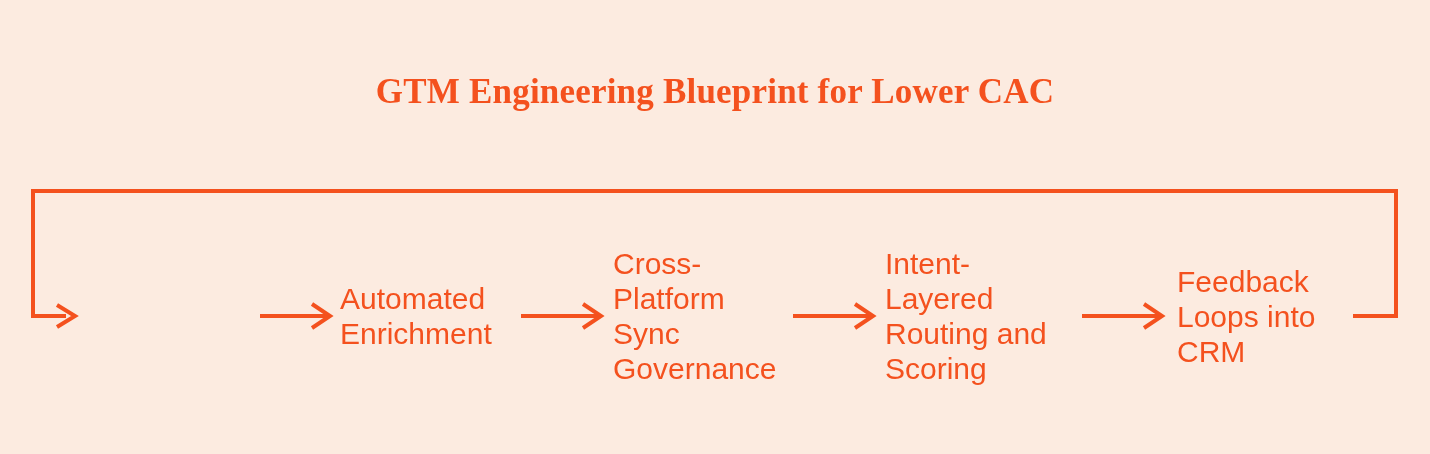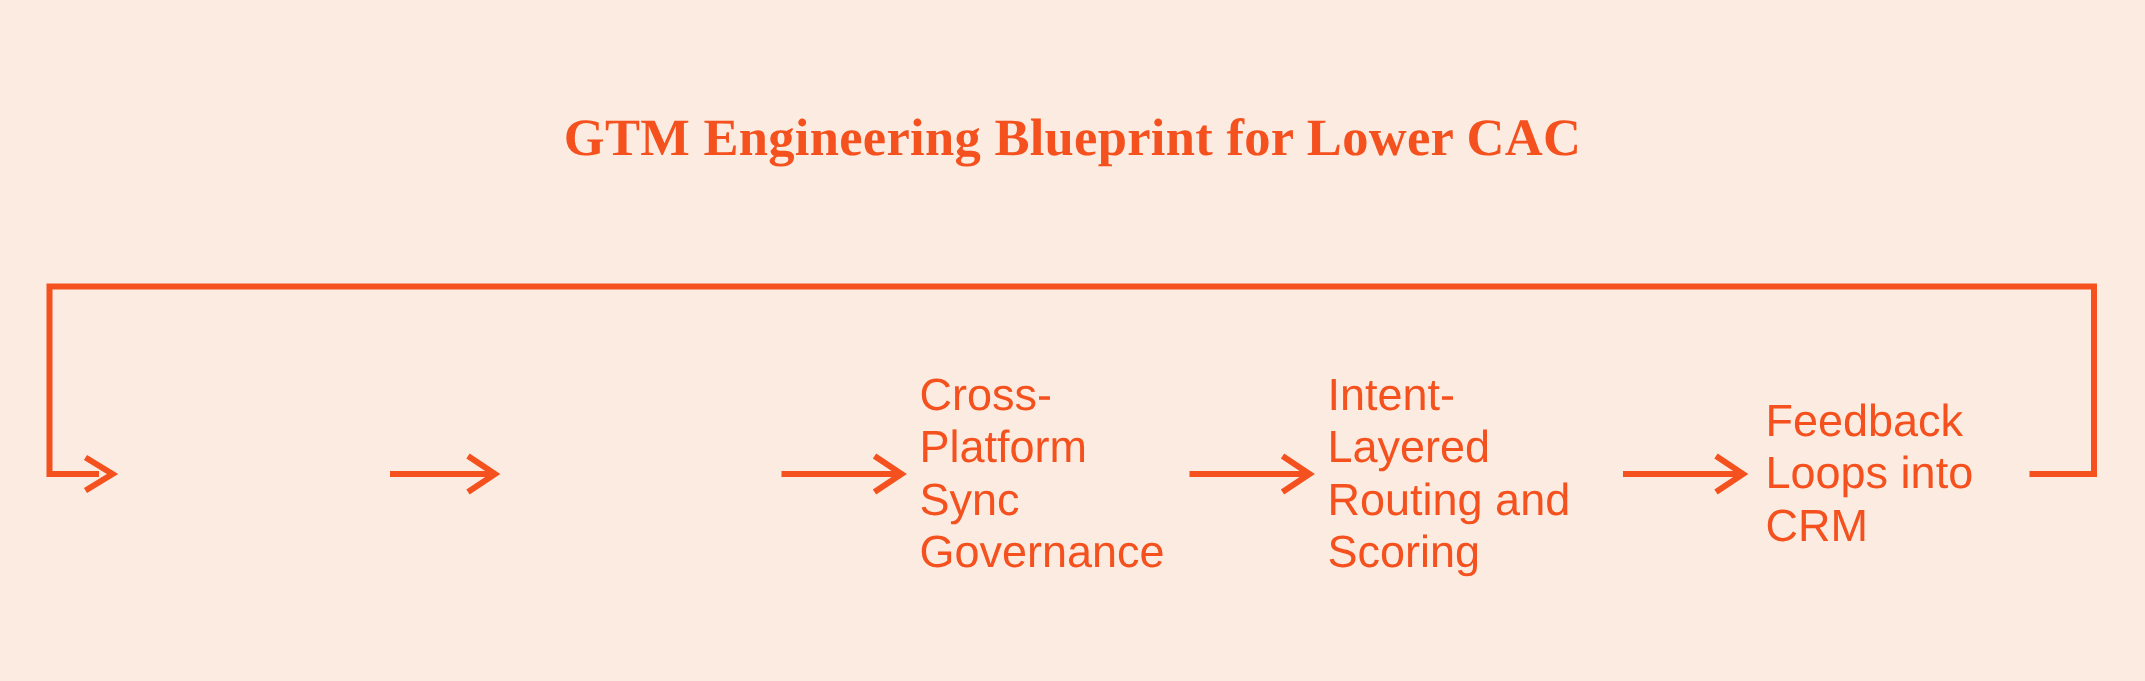--- a/index.html
+++ b/index.html
@@ -78,20 +78,22 @@
       <path d="M855 304 L873 316 L855 328" fill="none" stroke="#F4511E" stroke-width="4" stroke-linejoin="miter"></path>
     </g>
 
     <g>
       <line x1="1082" y1="316" x2="1160" y2="316" stroke="#F4511E" stroke-width="4"></line>
       <path d="M1144 304 L1162 316 L1144 328" fill="none" stroke="#F4511E" stroke-width="4" stroke-linejoin="miter"></path>
     </g>
   </svg>
 
 
+  <div class="node-label" style="left:340px; top:316px;">Automated
+Enrichment</div>
 
   <div class="node-label" style="left:613px; top:316px;">Cross-
 Platform
 Sync
 Governance</div>
 
   <div class="node-label" style="left:885px; top:316px;">Intent-
 Layered
 Routing and
 Scoring</div>

